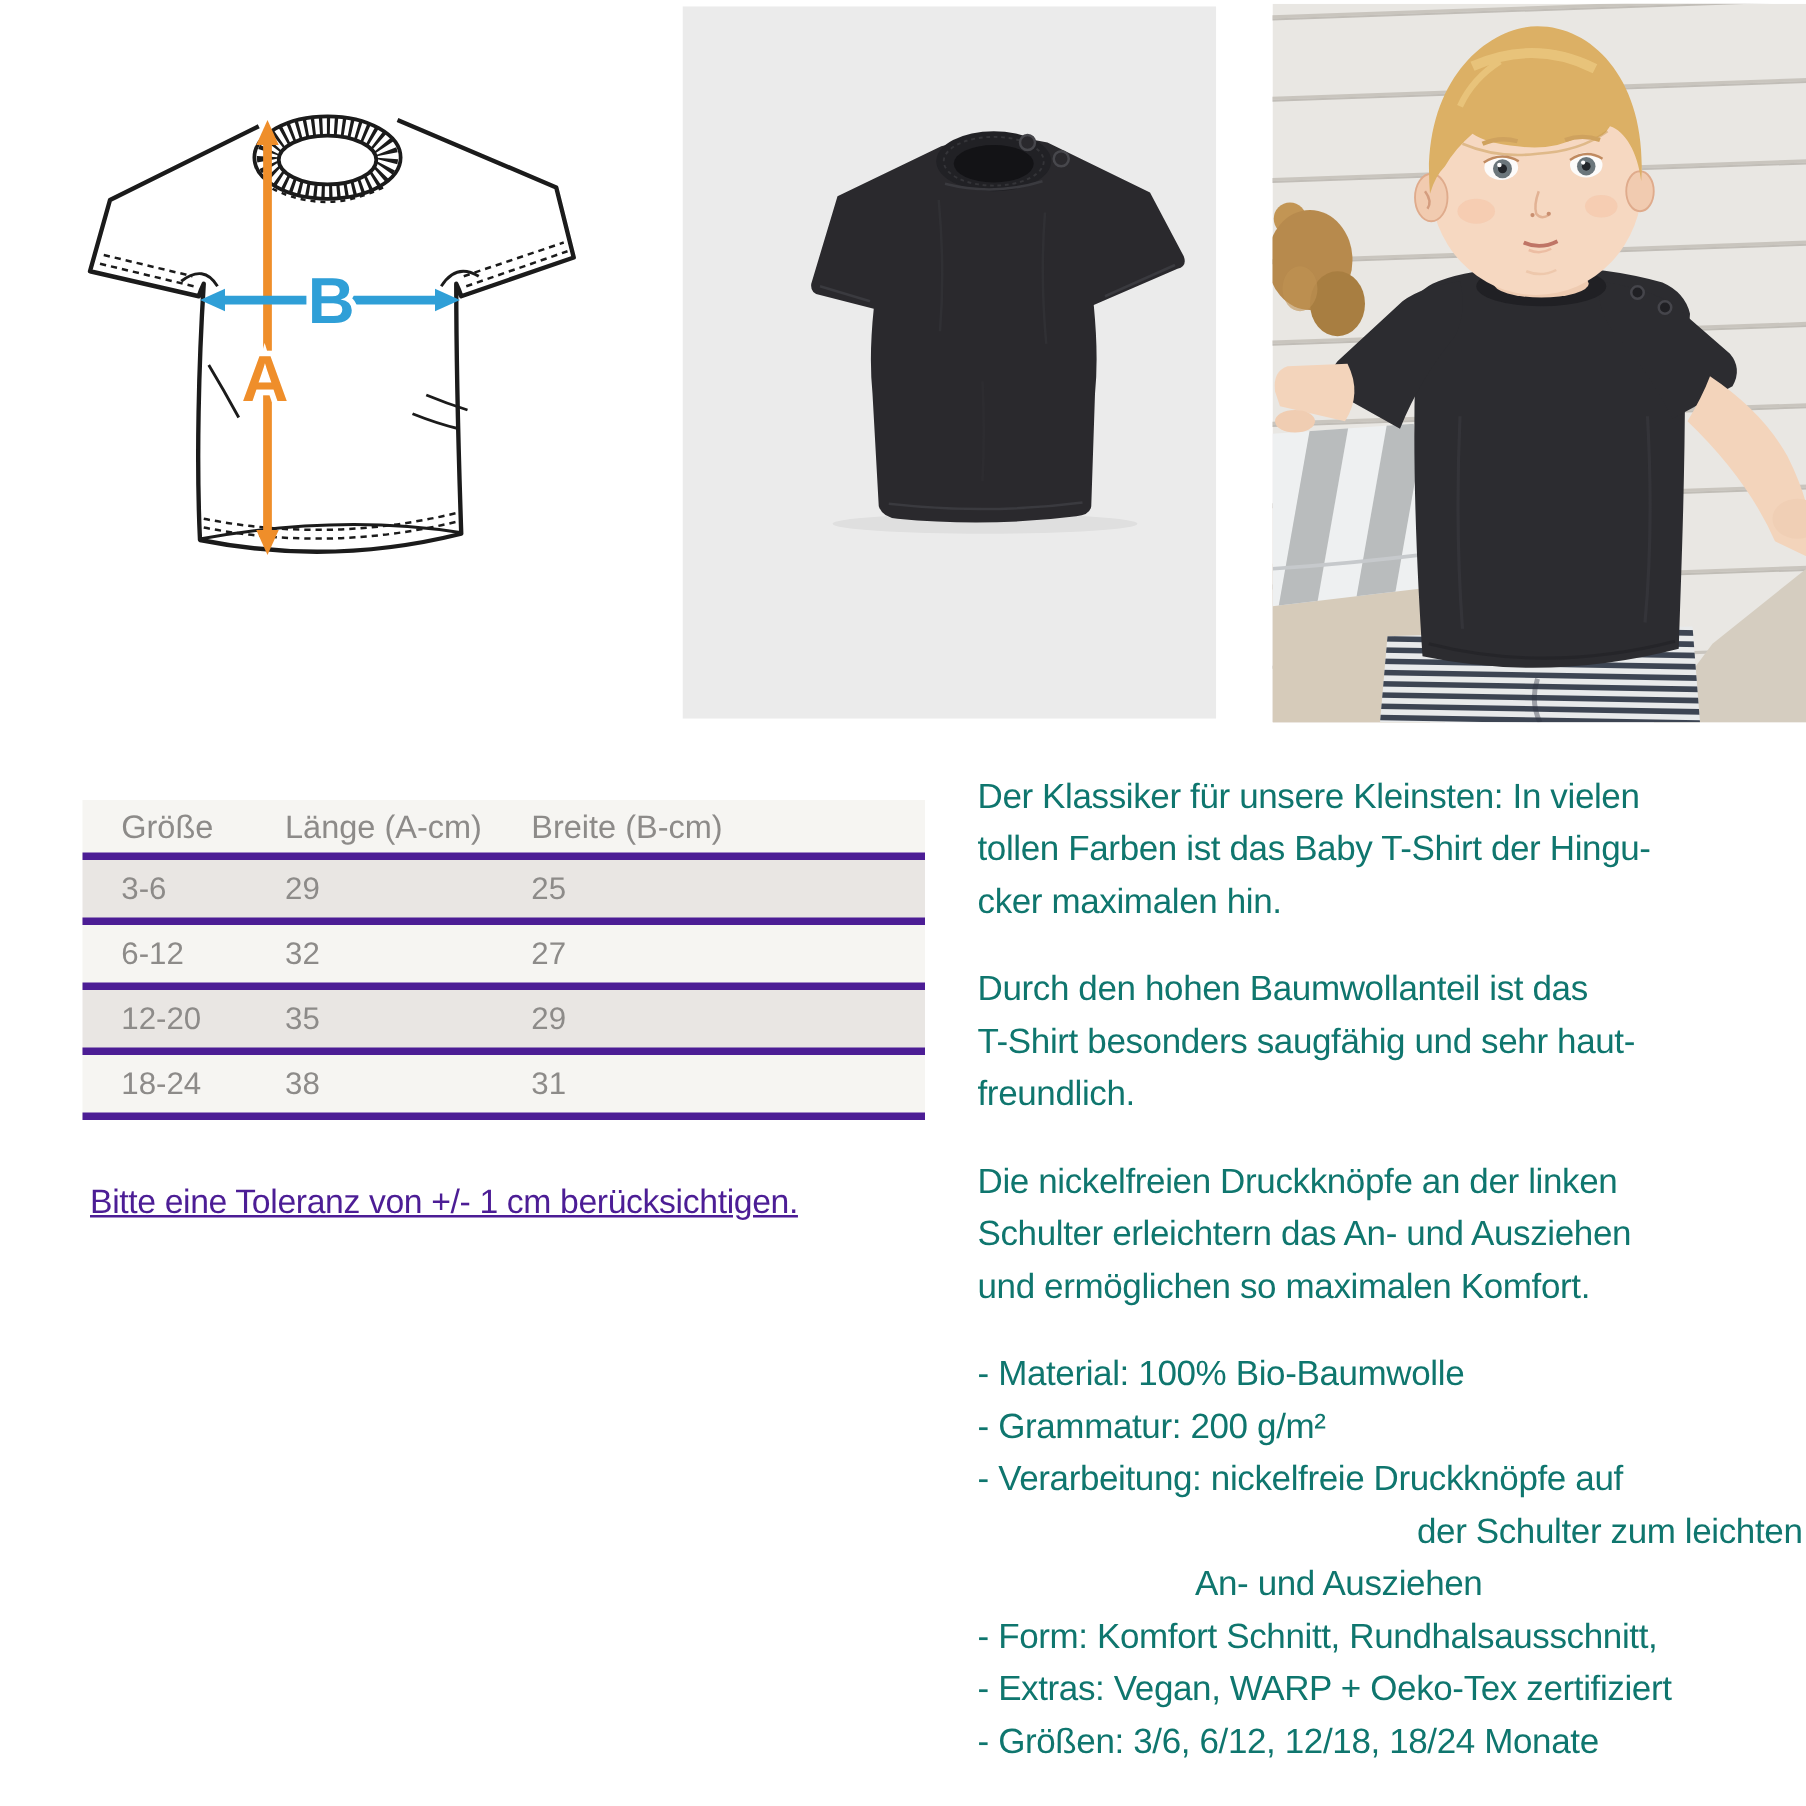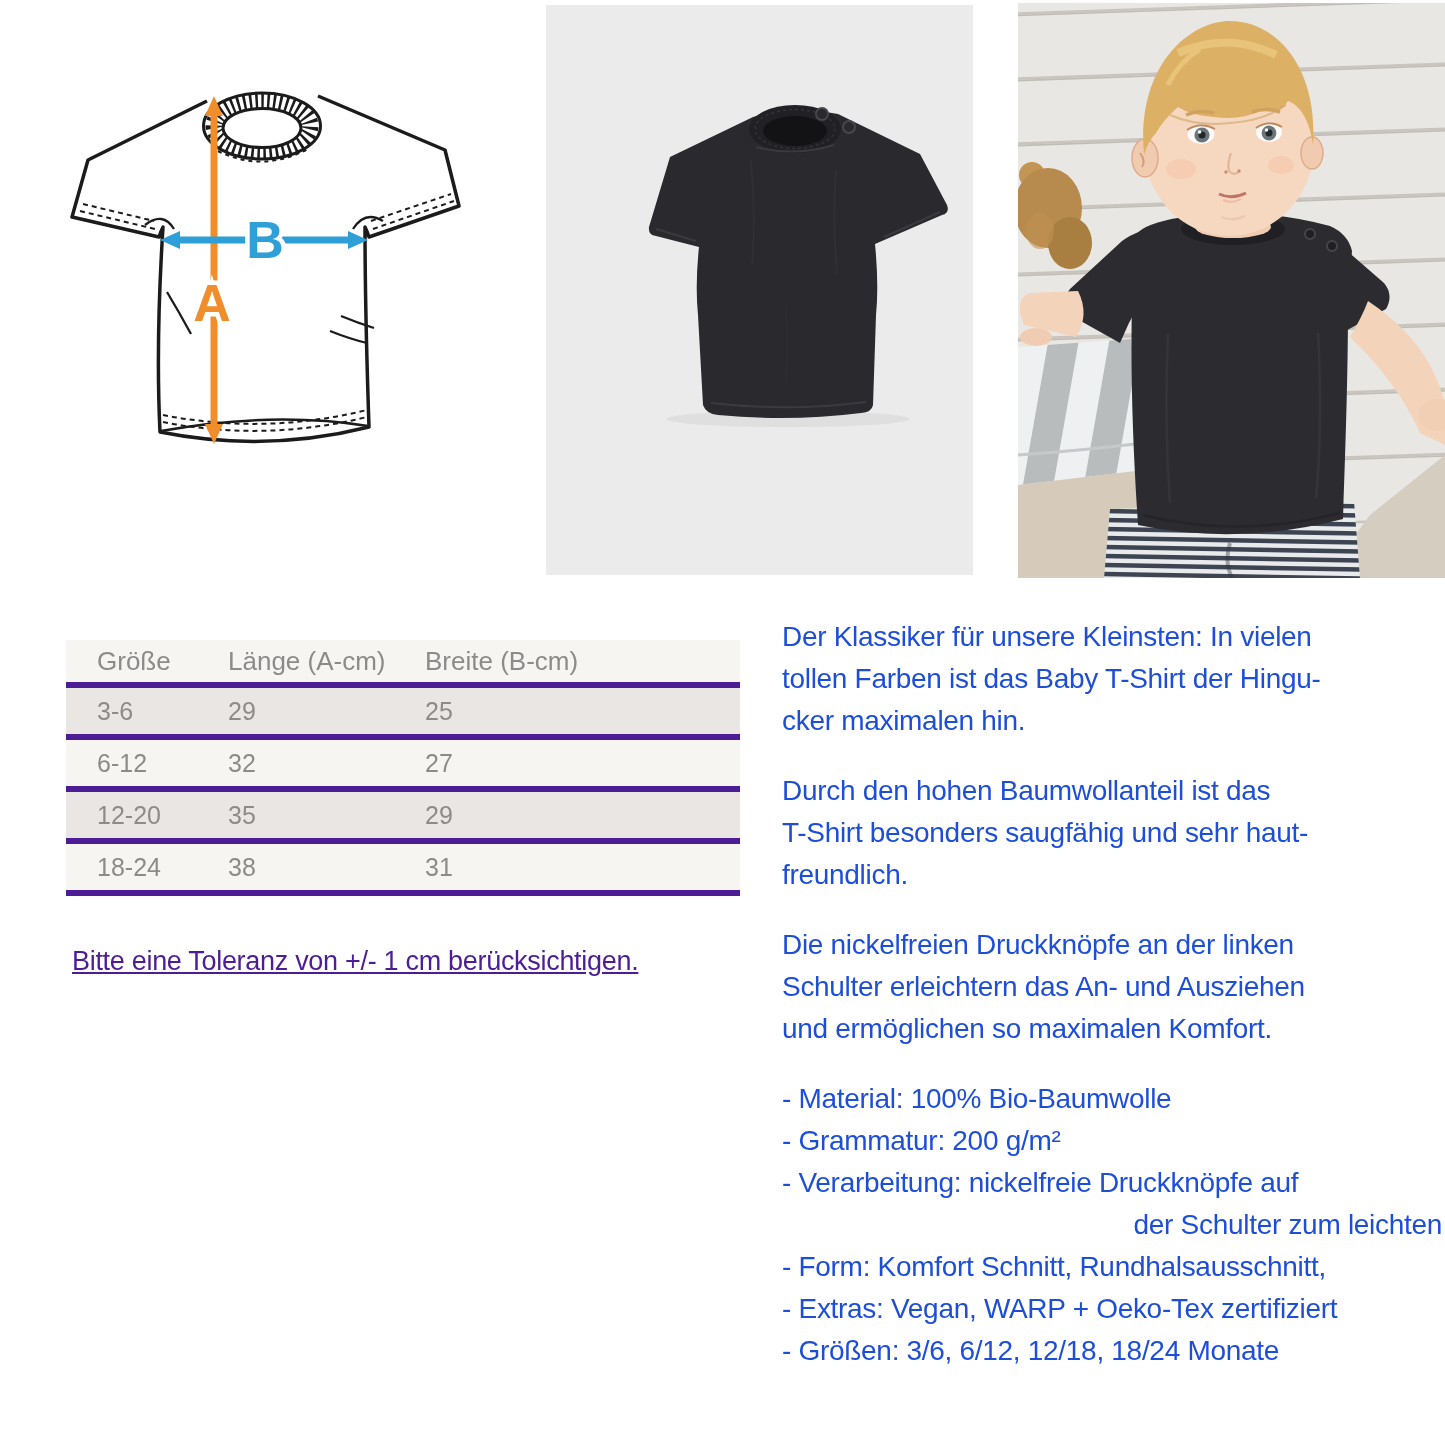--- a/index.html
+++ b/index.html
@@ -17,21 +17,21 @@
         height:46px;background:#f6f5f2;border-bottom:6px solid #4c1d95;}
   .trow.head{height:42px;font-size:26px;}
   .trow.dark{background:#e9e6e3;}
   .tcell{padding-left:31px;white-space:nowrap;}
 
   .tolerance{position:absolute;left:72px;top:946px;font-size:27px;letter-spacing:-0.3px;
              color:#4c1d95;white-space:nowrap;text-decoration:underline;}
 
   
   .description{position:absolute;left:782px;top:616px;width:660px;font-size:28px;
-               letter-spacing:-0.3px;color:#1d4ed8;}
+               letter-spacing:-0.3px;color:#0f766e;}
   .description .para{margin:0 0 28px 0;}
   .description .line{display:block;line-height:42px;height:42px;white-space:nowrap;}
   .spec-list .line{display:block;line-height:42px;height:42px;white-space:nowrap;}
   .spec-list .ind-1{padding-left:166px;text-align:right;}
   .spec-list .ind-2{padding-left:174px;}
 
   .measure-label{font-family:"Liberation Sans",sans-serif;font-weight:bold;font-size:52px;}
 </style>
 </head>
 <body>
@@ -294,19 +294,20 @@
     <div class="para">
       <span class="line">Die nickelfreien Druckknöpfe an der linken</span>
       <span class="line">Schulter erleichtern das An- und Ausziehen</span>
       <span class="line">und ermöglichen so maximalen Komfort.</span>
     </div>
     <div class="spec-list">
       <span class="line">- Material: 100% Bio-Baumwolle</span>
       <span class="line">- Grammatur: 200 g/m²</span>
       <span class="line">- Verarbeitung: nickelfreie Druckknöpfe auf</span>
       <span class="line ind-1">der Schulter zum leichten</span>
+      <span class="line ind-2">An- und Ausziehen</span>
       <span class="line">- Form: Komfort Schnitt, Rundhalsausschnitt,</span>
       <span class="line">- Extras: Vegan, WARP + Oeko-Tex zertifiziert</span>
       <span class="line">- Größen: 3/6, 6/12, 12/18, 18/24 Monate</span>
     </div>
   </div>
 
 </div>
 
 </body></html>

